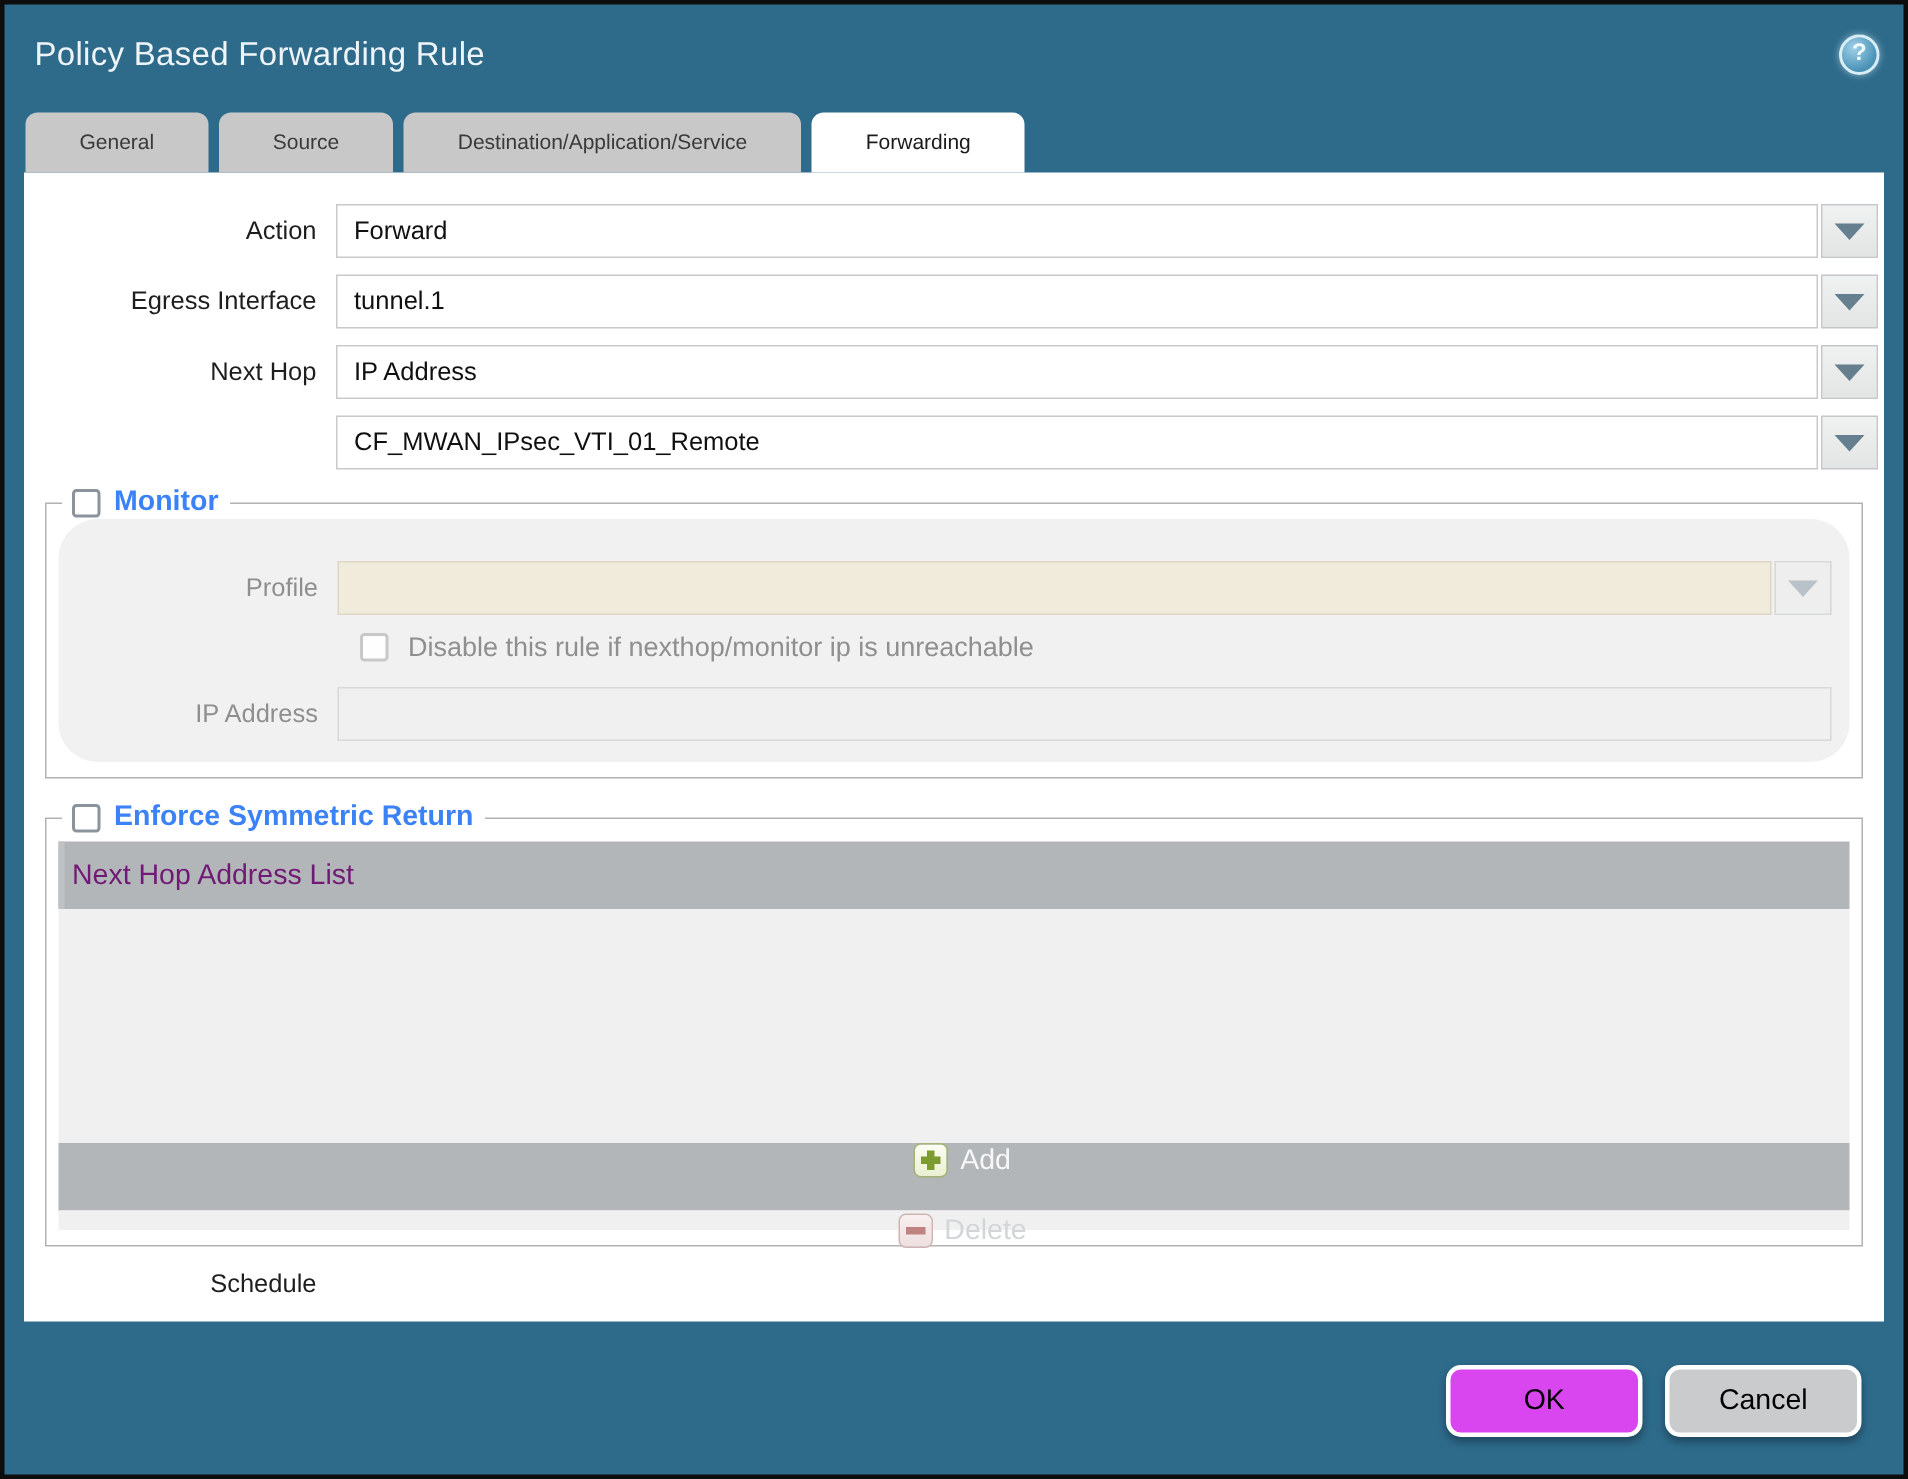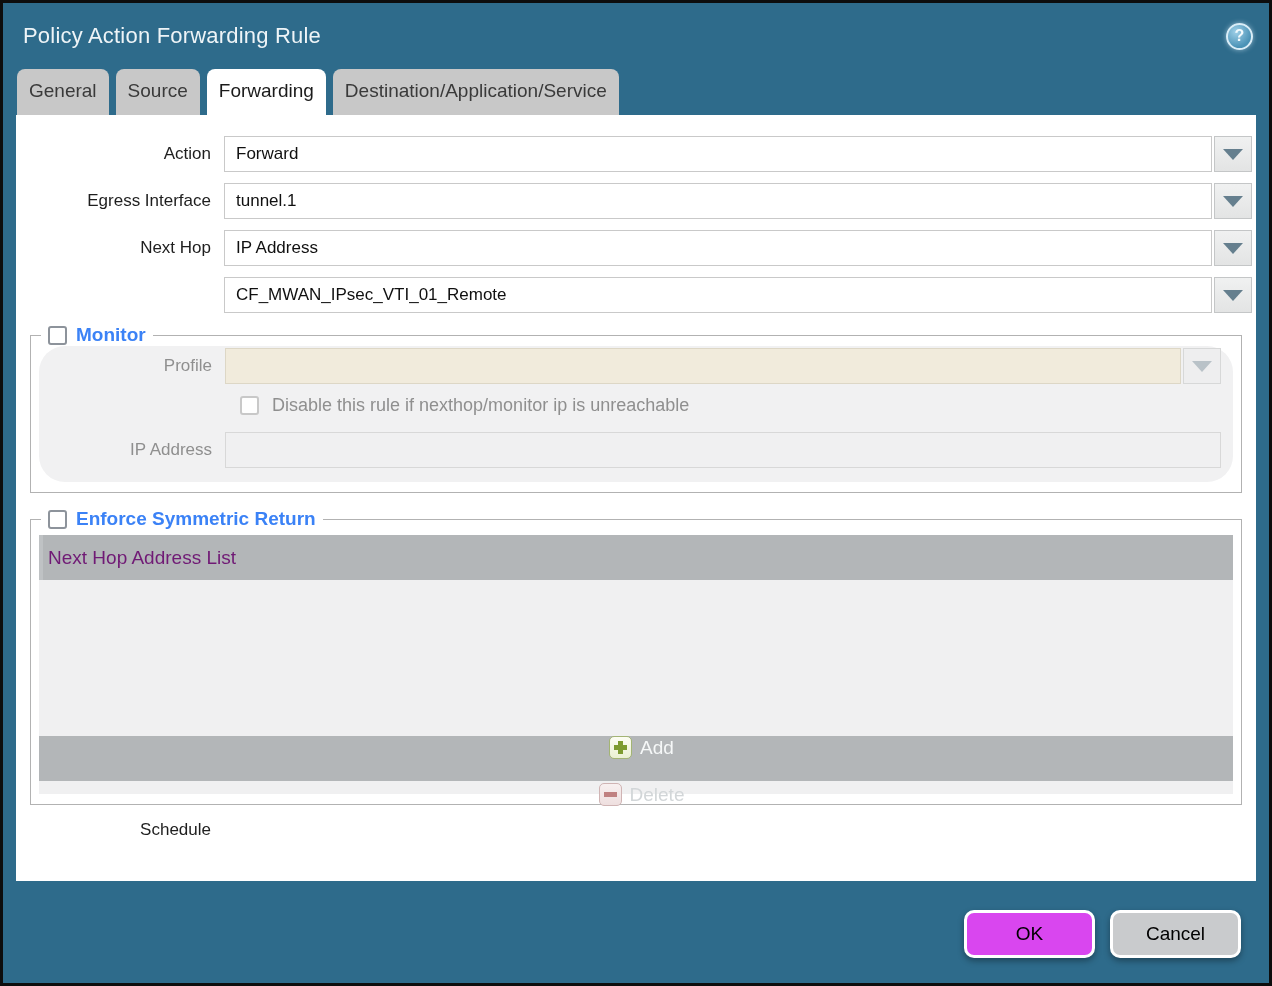--- a/index.html
+++ b/index.html
@@ -23,22 +23,22 @@
     border:2px solid #d9edf7;
     box-shadow:0 0 5px rgba(210,235,248,.6);
     color:#f2fafd; font-size:16px; font-weight:bold;
     display:flex; align-items:center; justify-content:center;
     cursor:pointer;
   }
 
   
   .tabs { display:flex; gap:7px; padding-left:14px; height:48px; align-items:flex-end; }
   .tab {
-    background:#c8c8c8; color:#3a3a3a; font-size:19px;
-    padding:11px 12px 13px; border-radius:8px 8px 0 0; cursor:pointer;
+    background:#c8c8c8; color:#3a3a3a; font-size:14px;
+    padding:11px 36px 13px; border-radius:8px 8px 0 0; cursor:pointer;
     white-space:nowrap;
   }
   .tab.active { background:#ffffff; color:#1b1b1b; }
 
   
   .content { background:#ffffff; margin:0 13px; height:766px; padding-top:21px; }
 
   .frow { display:flex; align-items:center; margin:0 4px 11px 18px; }
   .lbl { width:190px; flex:none; text-align:right; padding-right:13px; font-size:17px; color:#1e1e1e; }
   .combo { flex:1; display:flex; align-items:stretch; }
@@ -59,21 +59,21 @@
   .ddbtn.dis { background:#eeeeef; border-color:#d7d8d8; cursor:default; }
   .ddbtn.dis .arr { border-top-color:#b9c2c8; }
 
   
   fieldset { border:1px solid #b2b2b2; margin:1px 14px 15px; padding:0 8px 10px; }
   legend { display:flex; align-items:center; gap:9px; padding:0 7px; margin-left:2px; }
   .cb { width:19px; height:19px; flex:none; border:2px solid #8d939b; border-radius:3px; background:#fff; cursor:pointer; }
   .cb.dis { border-color:#c8c8c8; background:#fefefe; cursor:default; }
   .legend-text { font-size:19px; font-weight:bold; color:#3b82f6; }
 
-  .panel { background:#f1f1f2; padding:2px 0 14px;border-radius:26px; }
+  .panel { background:#f1f1f2; padding:28px 0 14px;border-radius:26px; }
   .panel .frow { margin:0 12px 11px 12px; }
   .panel .frow:last-child { margin-bottom:0; }
   .panel .lbl { width:174px; color:#8f8f8f; }
   .cbrow { display:flex; align-items:center; gap:13px; margin:5px 12px 16px 201px; }
   .cbrow .txt { font-size:18px; color:#8f8f8f; }
   .inp-dis { flex:1; height:36px; background:#f0f0f1; border:1px solid #d8d8d8; }
 
   
   .sym-table { margin-top:5px; }
   .th {
@@ -108,29 +108,29 @@
   }
   .btn.ok { background:#d946ef; }
   .btn.cancel { background:#c9cbcd; }
 </style>
 </head>
 <body>
 
 <div class="window">
 
   <div class="titlebar">
-    <div class="title">Policy Action Forwarding Rule</div>
+    <div class="title">Policy Based Forwarding Rule</div>
     <div class="help">?</div>
   </div>
 
   <div class="tabs">
     <div class="tab">General</div>
     <div class="tab">Source</div>
+    <div class="tab">Destination/Application/Service</div>
     <div class="tab active">Forwarding</div>
-    <div class="tab">Destination/Application/Service</div>
   </div>
 
   <div class="content">
 
     <div class="frow">
       <div class="lbl">Action</div>
       <div class="combo">
         <div class="cval">Forward</div>
         <div class="ddbtn">
             <span class="arr"></span>

